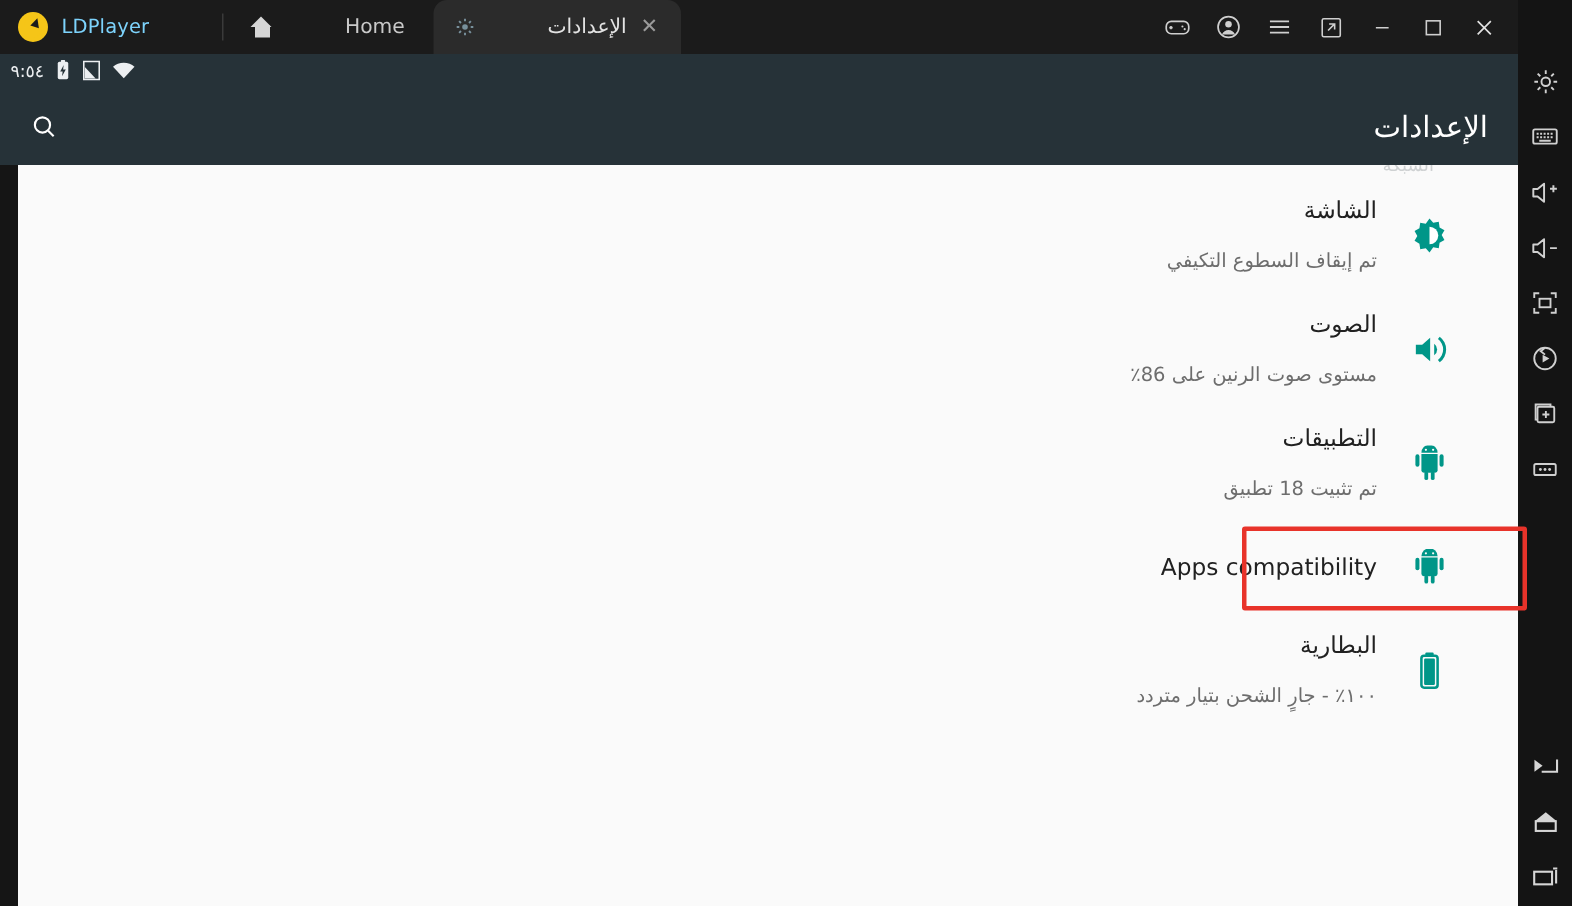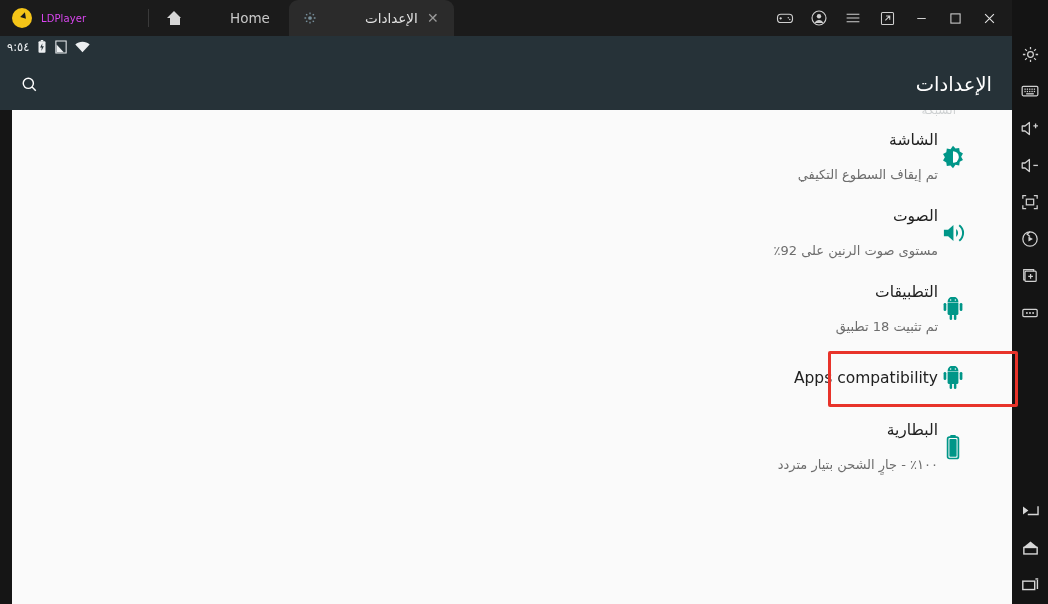--- a/index.html
+++ b/index.html
@@ -58,22 +58,22 @@
     content: "";
     position: absolute;
     left: 8.5px; top: 4px;
     width: 0; height: 0;
     border-left: 3px solid transparent;
     border-right: 3px solid transparent;
     border-bottom: 6px solid #1b1b1b;
     transform: rotate(18deg);
   }
   .brand-text {
-    color: #d946ef;
-    font-size: 10px;
+    color: #7dd3fc;
+    font-size: 13px;
     letter-spacing: .1px;
     white-space: nowrap;
   }
 
   .tabsep {
     width: 1px;
     background: #3a3a3a;
     margin: 9px 0;
   }
 
@@ -236,21 +236,21 @@
     color: #9aa0a3;
     font-size: 12px;
     direction: rtl;
     opacity: .45;
   }
 
   .row {
     display: flex;
     flex-direction: row-reverse;
     align-items: center;
-    gap: 0;
+    gap: 20px;
     padding: 0 56px 0 20px;
     position: relative;
   }
   .row.tall { height: 76px; }
   .row.short { height: 62px; }
 
   .row-icon {
     width: 30px;
     height: 30px;
     flex: 0 0 30px;
@@ -467,21 +467,21 @@
     <div class="row tall">
       <div class="row-icon">
         <svg width="26" height="26" viewBox="0 0 24 24">
           <path d="M3.6 9.1v5.8h3.9l4.9 4.4V4.7L7.5 9.1z" fill="#009688"></path>
           <path d="M14.9 8.4a4.5 4.5 0 0 1 0 7.2v-7.2z" fill="#009688"></path>
           <path d="M17.2 5.6a8 8 0 0 1 0 12.8l1.1 1.5a9.9 9.9 0 0 0 0-15.8z" fill="#009688"></path>
         </svg>
       </div>
       <div class="row-text">
         <div class="row-title">الصوت</div>
-        <div class="row-sub">مستوى صوت الرنين على 92٪</div>
+        <div class="row-sub">مستوى صوت الرنين على 86٪</div>
       </div>
     </div>
 
     <div class="row tall">
       <div class="row-icon">
         <svg width="22" height="24" viewBox="0 0 22 24">
           <path d="M5.6 5.6h10.8v10.9a1.6 1.6 0 0 1-1.6 1.6H7.2a1.6 1.6 0 0 1-1.6-1.6z" fill="#009688"></path>
           <rect x="1.6" y="5.9" width="2.7" height="8.2" rx="1.35" fill="#009688"></rect>
           <rect x="17.7" y="5.9" width="2.7" height="8.2" rx="1.35" fill="#009688"></rect>
           <rect x="7.6" y="17.4" width="2.5" height="5.6" rx="1.25" fill="#009688"></rect>

